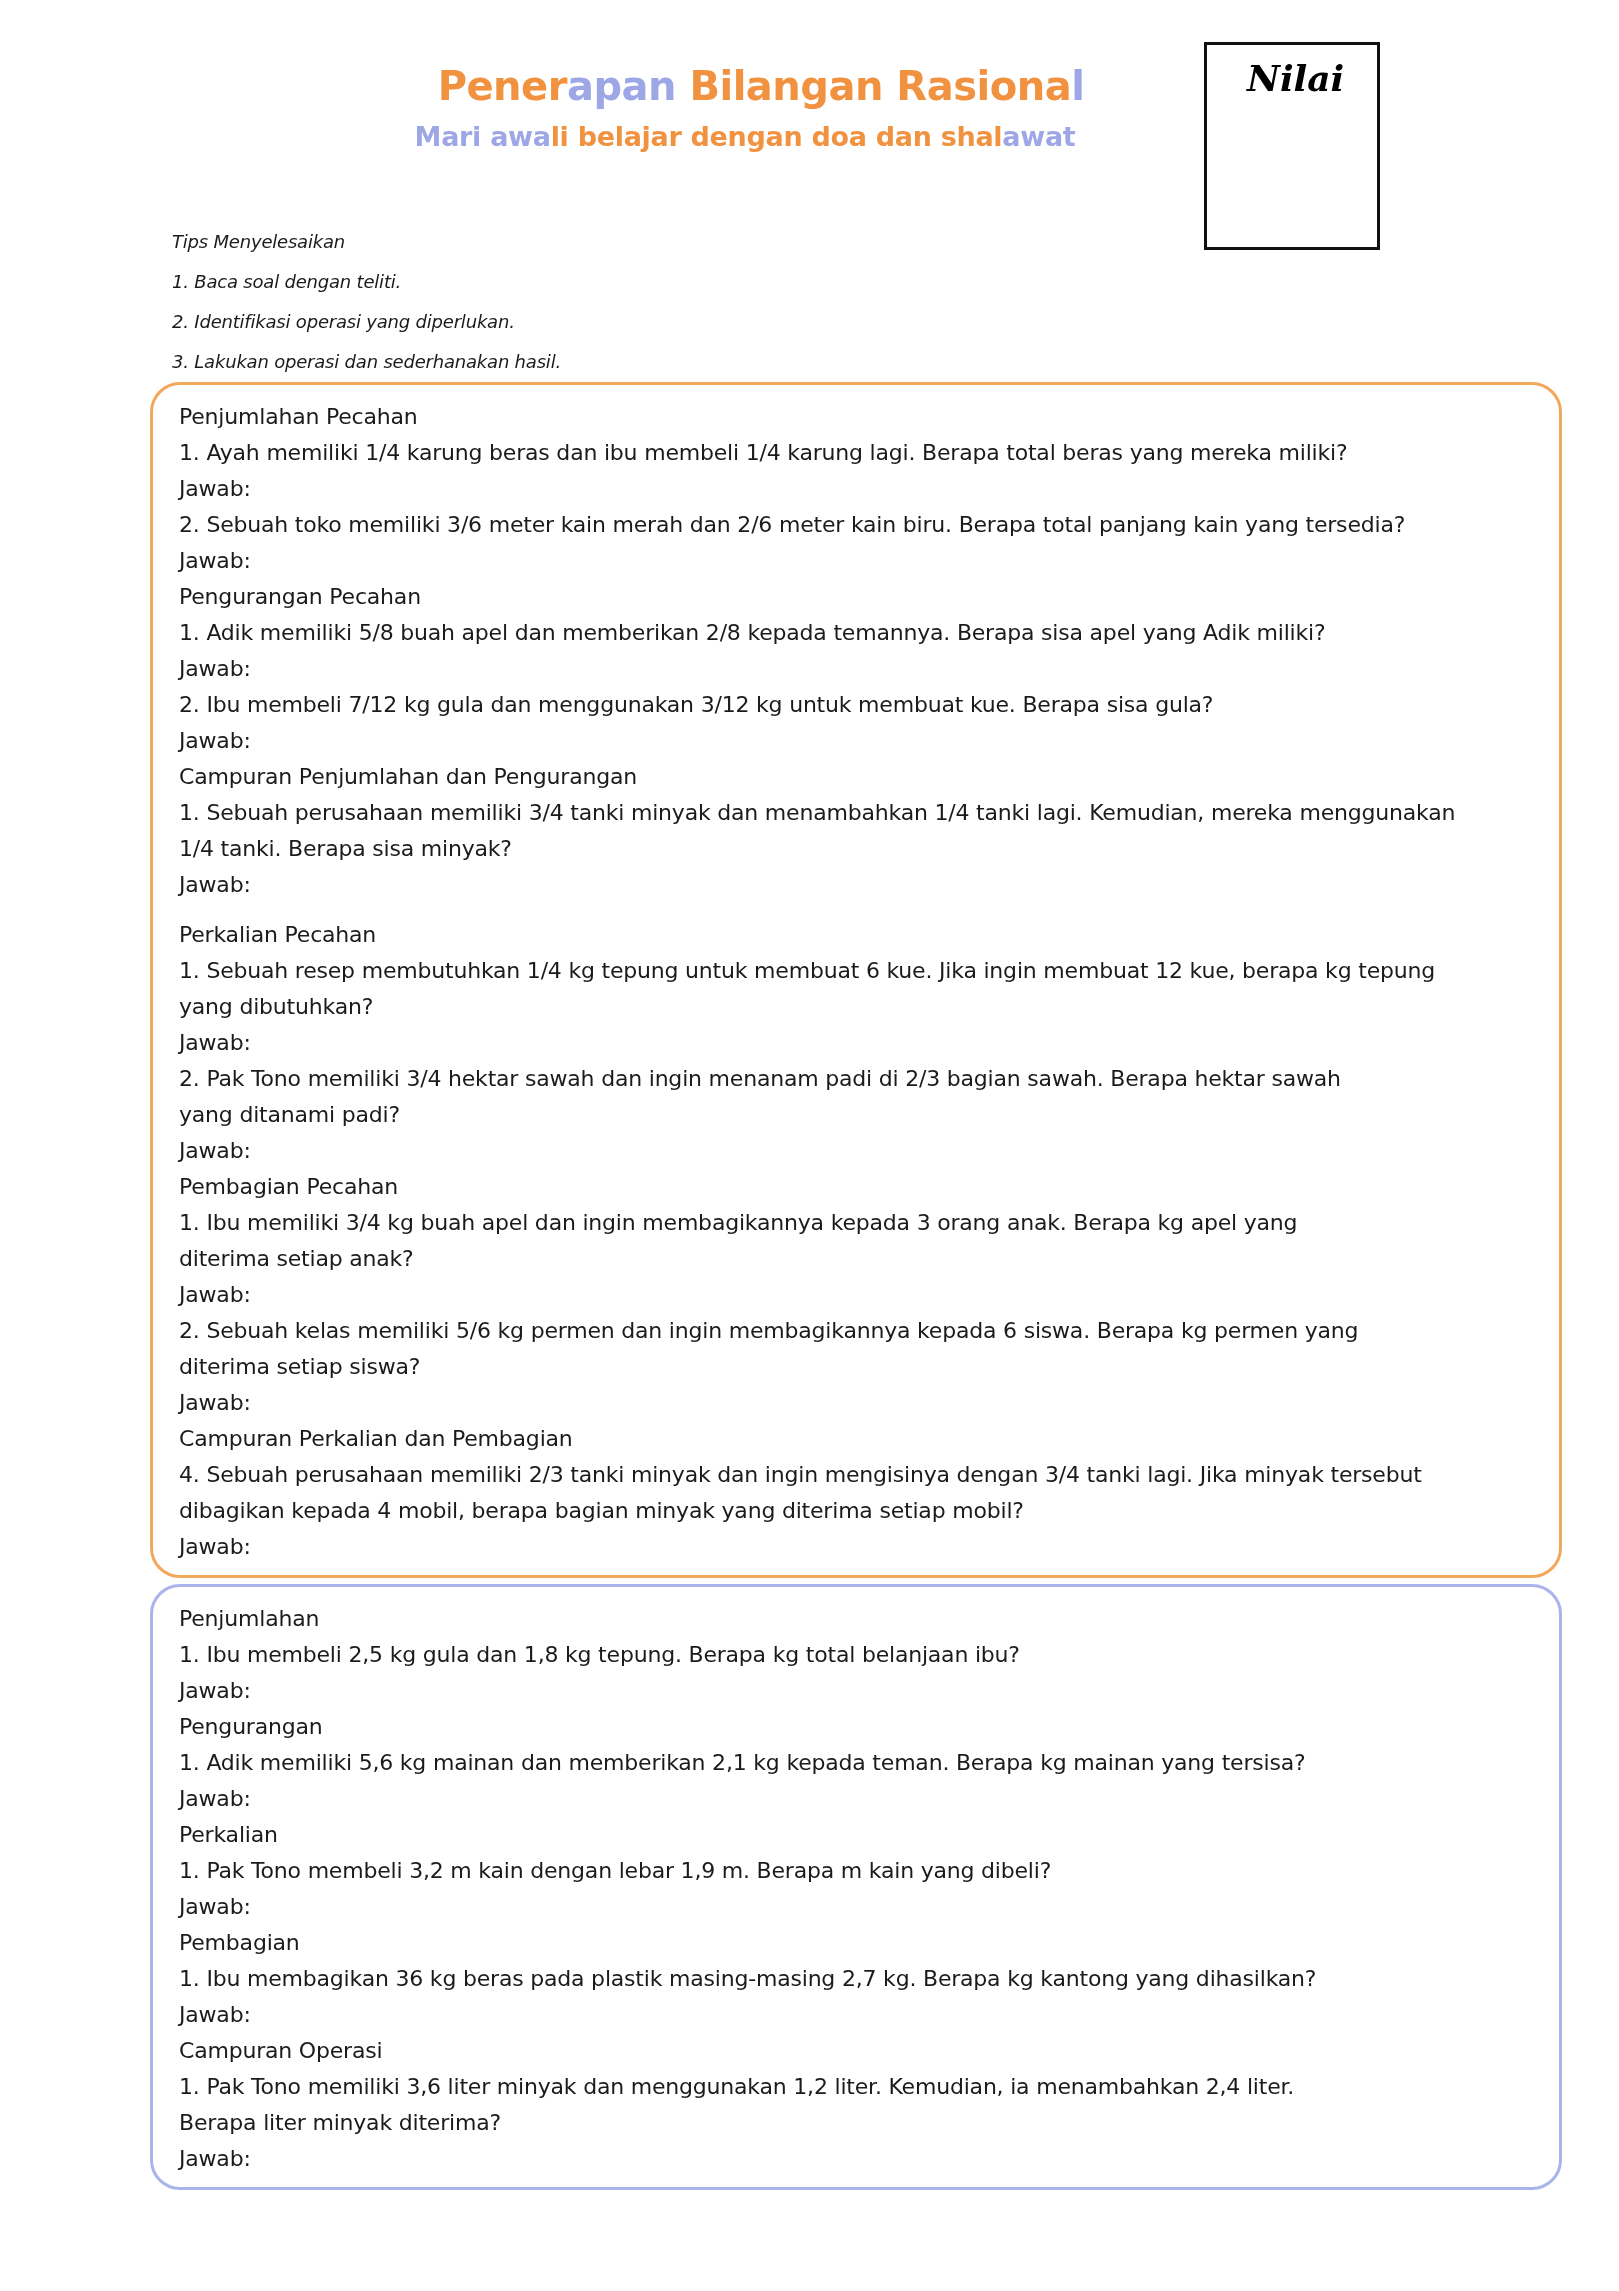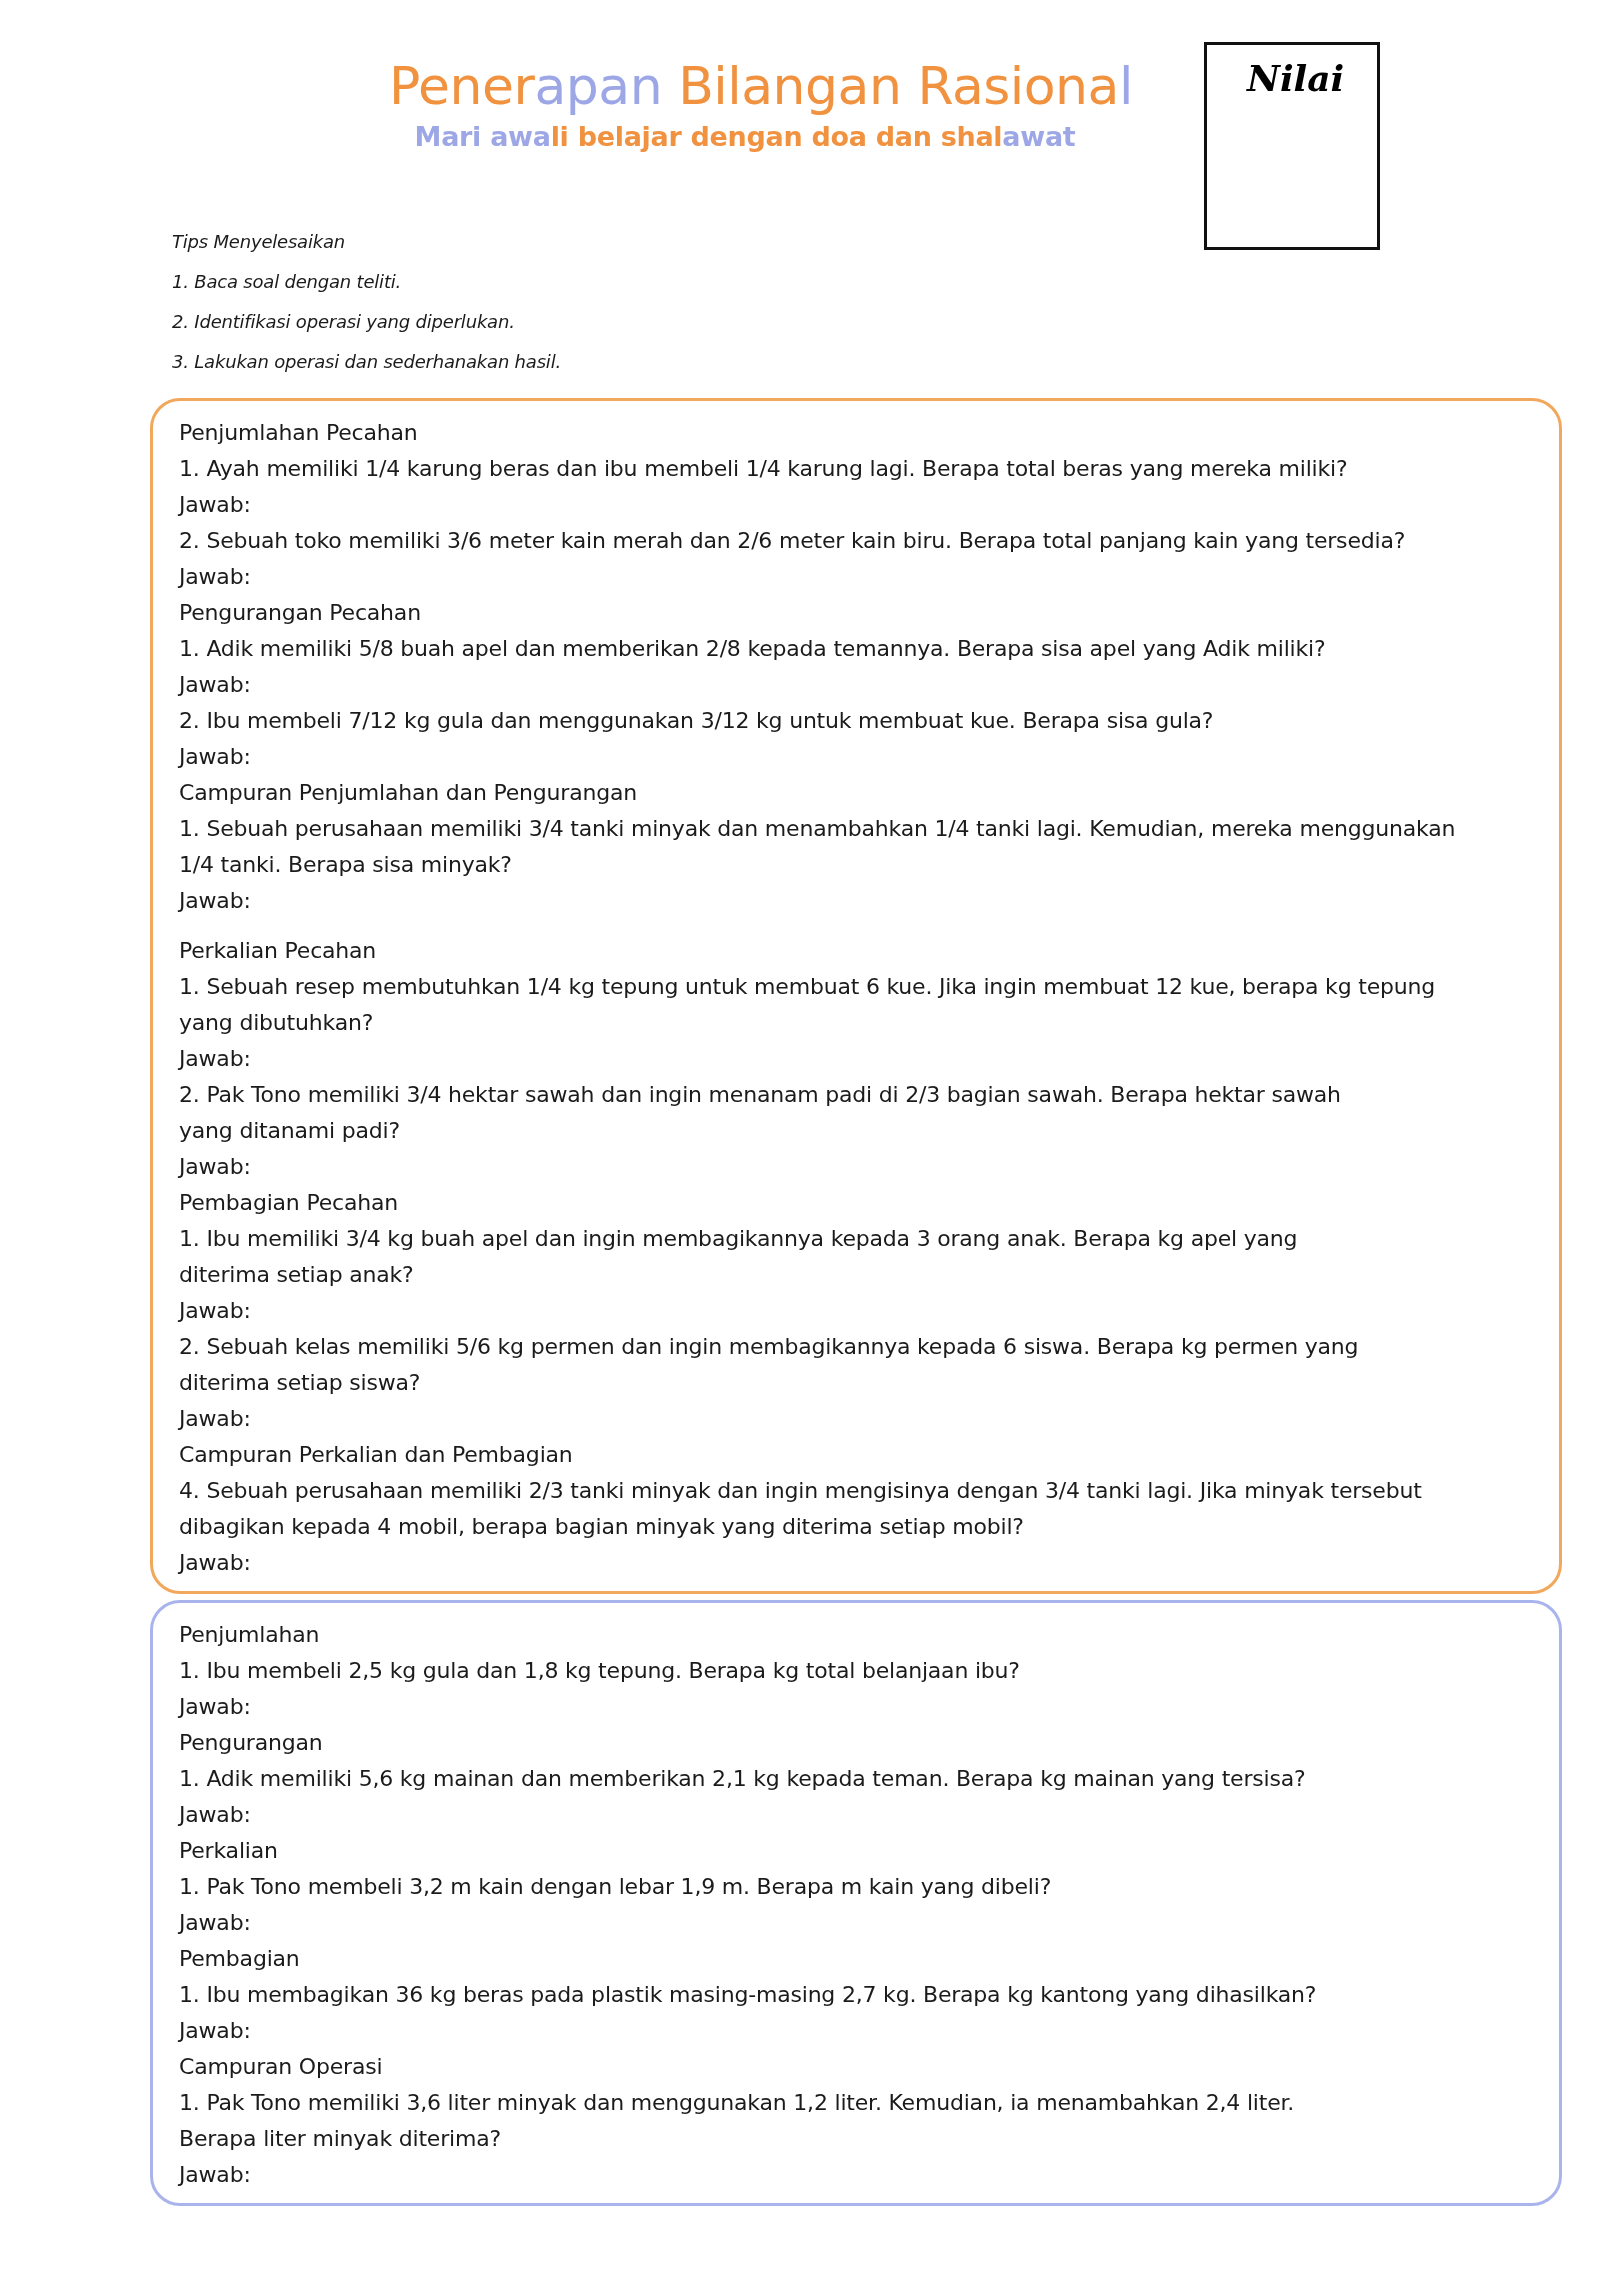--- a/index.html
+++ b/index.html
@@ -17,22 +17,22 @@
     background: #ffffff;
     color: var(--ink);
     font-family: "DejaVu Sans", sans-serif;
     position: relative;
     overflow: hidden;
   }
 
   
   .hero { padding-top: 58px; width: 1490px; text-align: center; }
   .title {
-    font-weight: normal;
-    font-size: 52px;
+    font-weight: bold;
+    font-size: 40px;
     line-height: 56px;
     letter-spacing: -0.5px;
     margin-left: 32px;
   }
   .subtitle {
     font-weight: bold;
     font-size: 27px;
     line-height: 46px;
     letter-spacing: -0.3px;
   }
@@ -72,21 +72,21 @@
   .qbox {
     margin-left: 150px;
     width: 1412px;
     border-radius: 30px;
     background: #fff;
     padding: 14px 22px 10px 26px;
     font-size: 22px;
     line-height: 36px;
     letter-spacing: -0.2px;
   }
-  .qbox.orange-border { border: 3px solid var(--border_orange); margin-top: 16px; }
+  .qbox.orange-border { border: 3px solid var(--border_orange); }
   .qbox.purple-border { border: 3px solid var(--border_purple); margin-top: 6px; }
   .qline { min-height: 36px; }
   .qline.gap { margin-top: 14px; }
 </style>
 </head>
 <body>
 
 <div class="hero">
   <div class="title">
     

